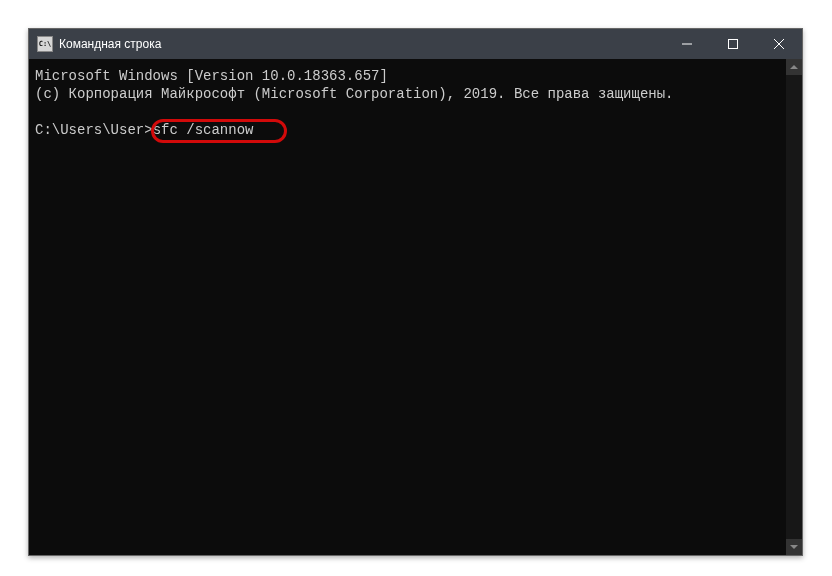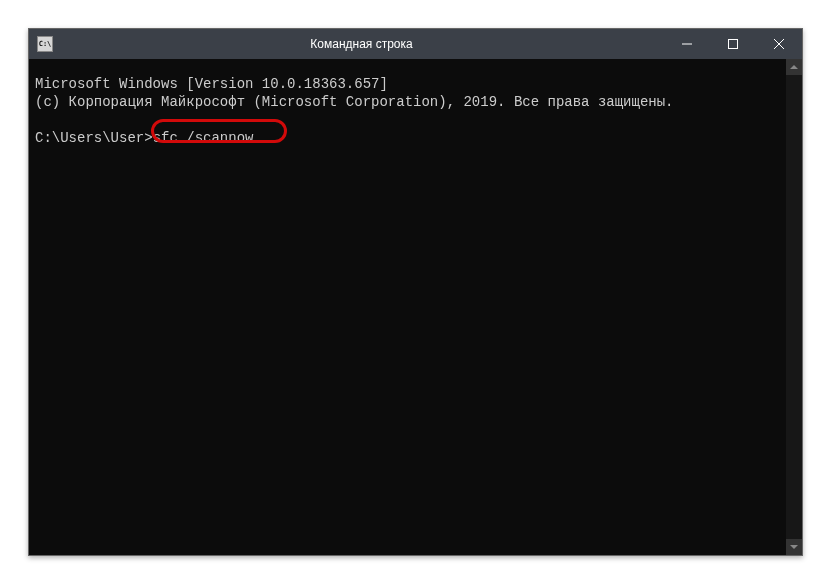--- a/index.html
+++ b/index.html
@@ -44,21 +44,20 @@
       display: inline-flex;
       align-items: center;
       justify-content: center;
       font-size: 7px;
       color: #111;
       font-family: Consolas, monospace;
       font-weight: bold;
     }
     .titlebar-title {
       flex: 1;
-      text-align: center;
     }
     .window-controls {
       display: flex;
       height: 100%;
     }
     .window-btn {
       width: 46px;
       height: 30px;
       display: flex;
       align-items: center;
@@ -74,21 +73,21 @@
       fill: none;
     }
     .terminal-body {
       position: relative;
       width: 100%;
       height: calc(100% - 30px);
       background: #0c0c0c;
       overflow: hidden;
     }
     .terminal-content {
-      padding: 16px 6px;
+      padding: 8px 6px;
       color: #cccccc;
       font-size: 14px;
       line-height: 18px;
       white-space: pre;
       font-family: Consolas, 'Courier New', monospace;
     }
     .scrollbar {
       position: absolute;
       right: 0;
       top: 0;

